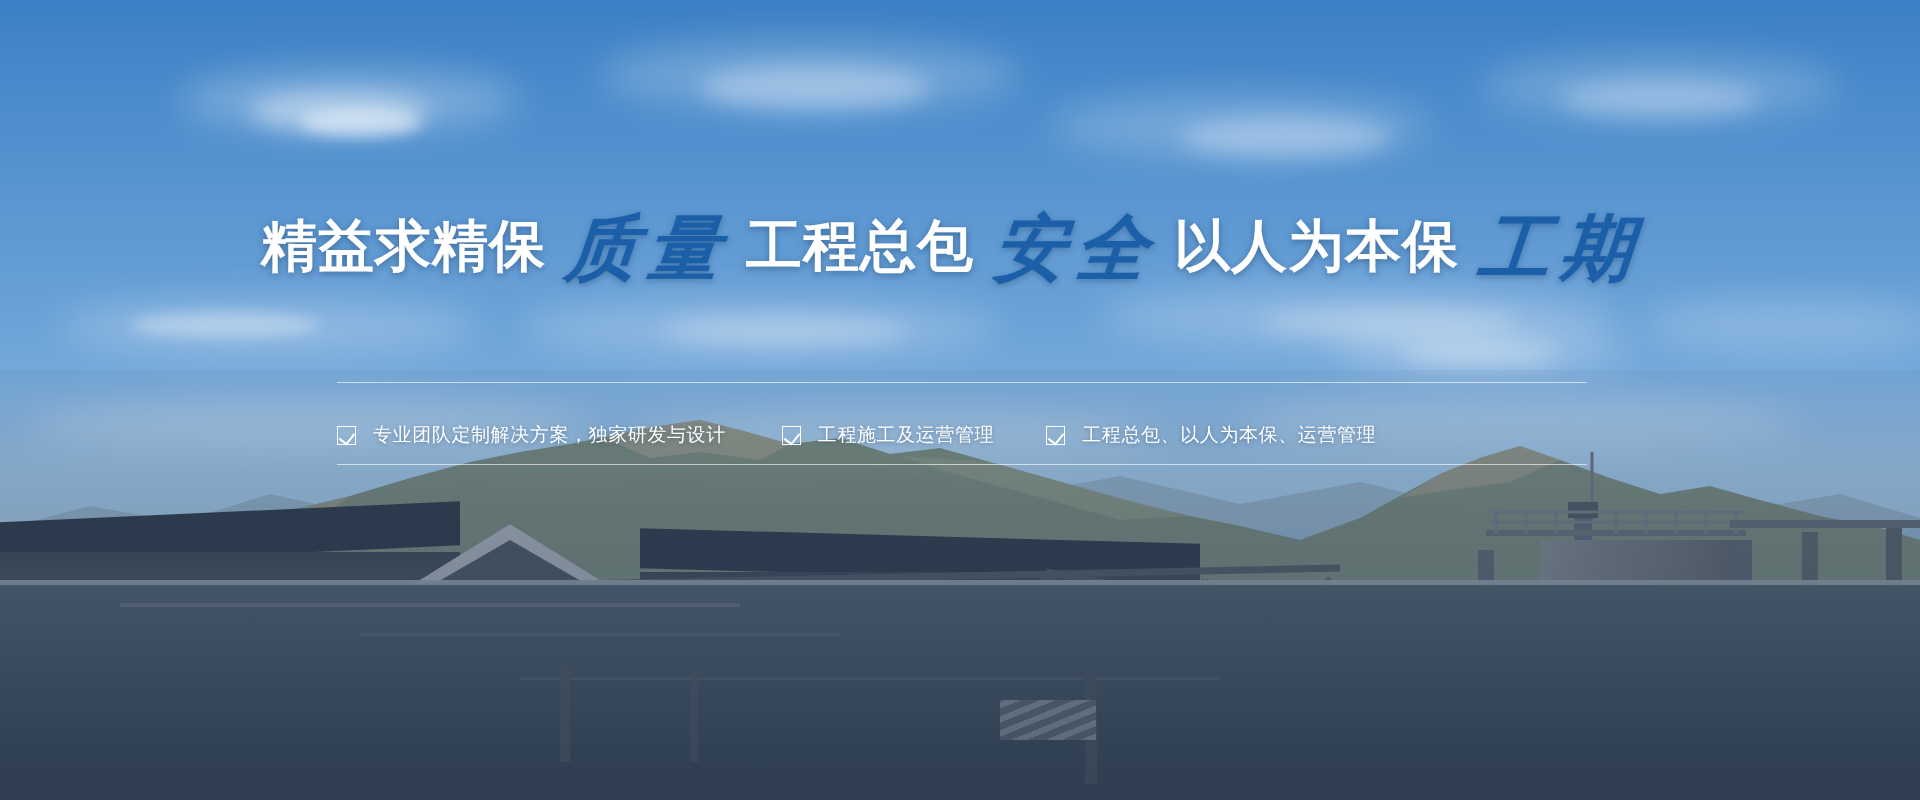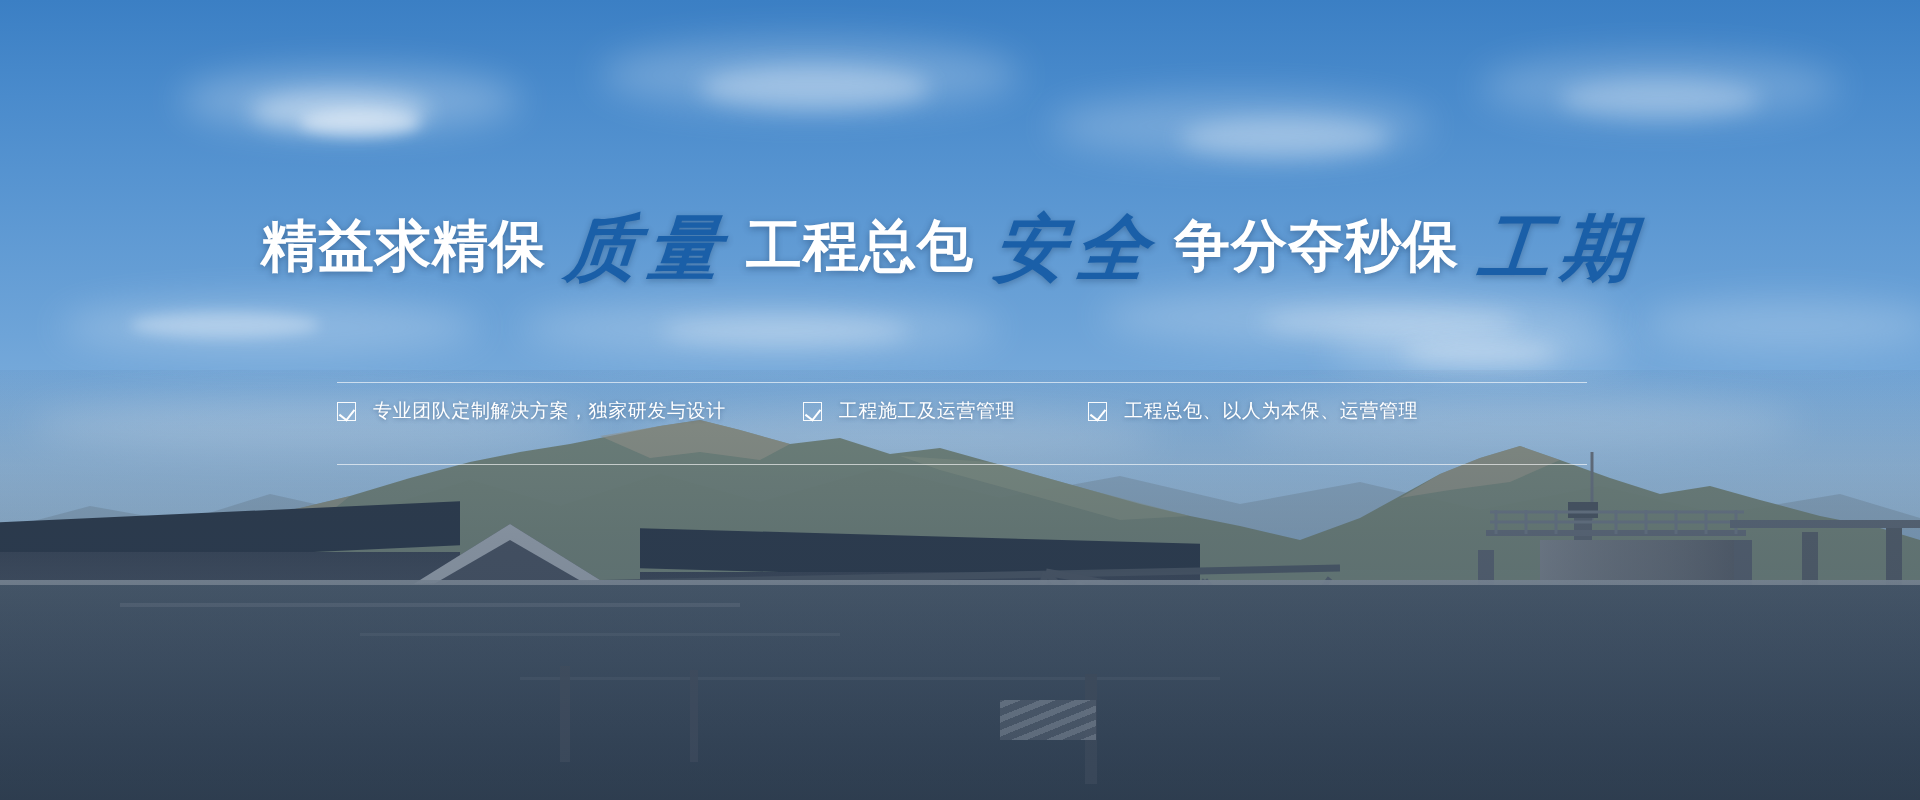--- a/index.html
+++ b/index.html
@@ -122,21 +122,21 @@
 
   .rule {
     position:absolute; left:337px; width:1250px; height:1px;
     background:rgba(255,255,255,.62);
   }
   .rule.top { top:382px; }
   .rule.bot { top:464px; }
 
   .features {
     position:absolute; left:337px; width:1250px; top:398px; height:50px;
-    display:flex; align-items:flex-start;gap:21px;
+    display:flex; align-items:flex-end;
   }
   .feature { display:flex; align-items:center; white-space:nowrap; }
   .feature.f1 { margin-left:0; }
   .feature.f2 { margin-left:56px; }
   .feature.f3 { margin-left:52px; }
   .chk {
     width:19px; height:19px; flex:0 0 19px;
     border:1px solid rgba(255,255,255,.95);
     position:relative; margin-right:17px;
   }
@@ -414,21 +414,21 @@
     <div class="photo-tint"></div>
   </div>
 
   <div class="content">
 
     <div class="headline">
       <span class="hl-plain">精益求精保</span>
       <span class="hl-callig">质量</span>
       <span class="hl-plain">工程总包</span>
       <span class="hl-callig">安全</span>
-      <span class="hl-plain">争分夺秒保</span>
+      <span class="hl-plain">以人为本保</span>
       <span class="hl-callig">工期</span>
     </div>
 
     <div class="rule top"></div>
 
     <div class="features">
       <div class="feature f1">
         <span class="chk"></span>
         <span class="feat-txt">专业团队定制解决方案，独家研发与设计</span>
       </div>

